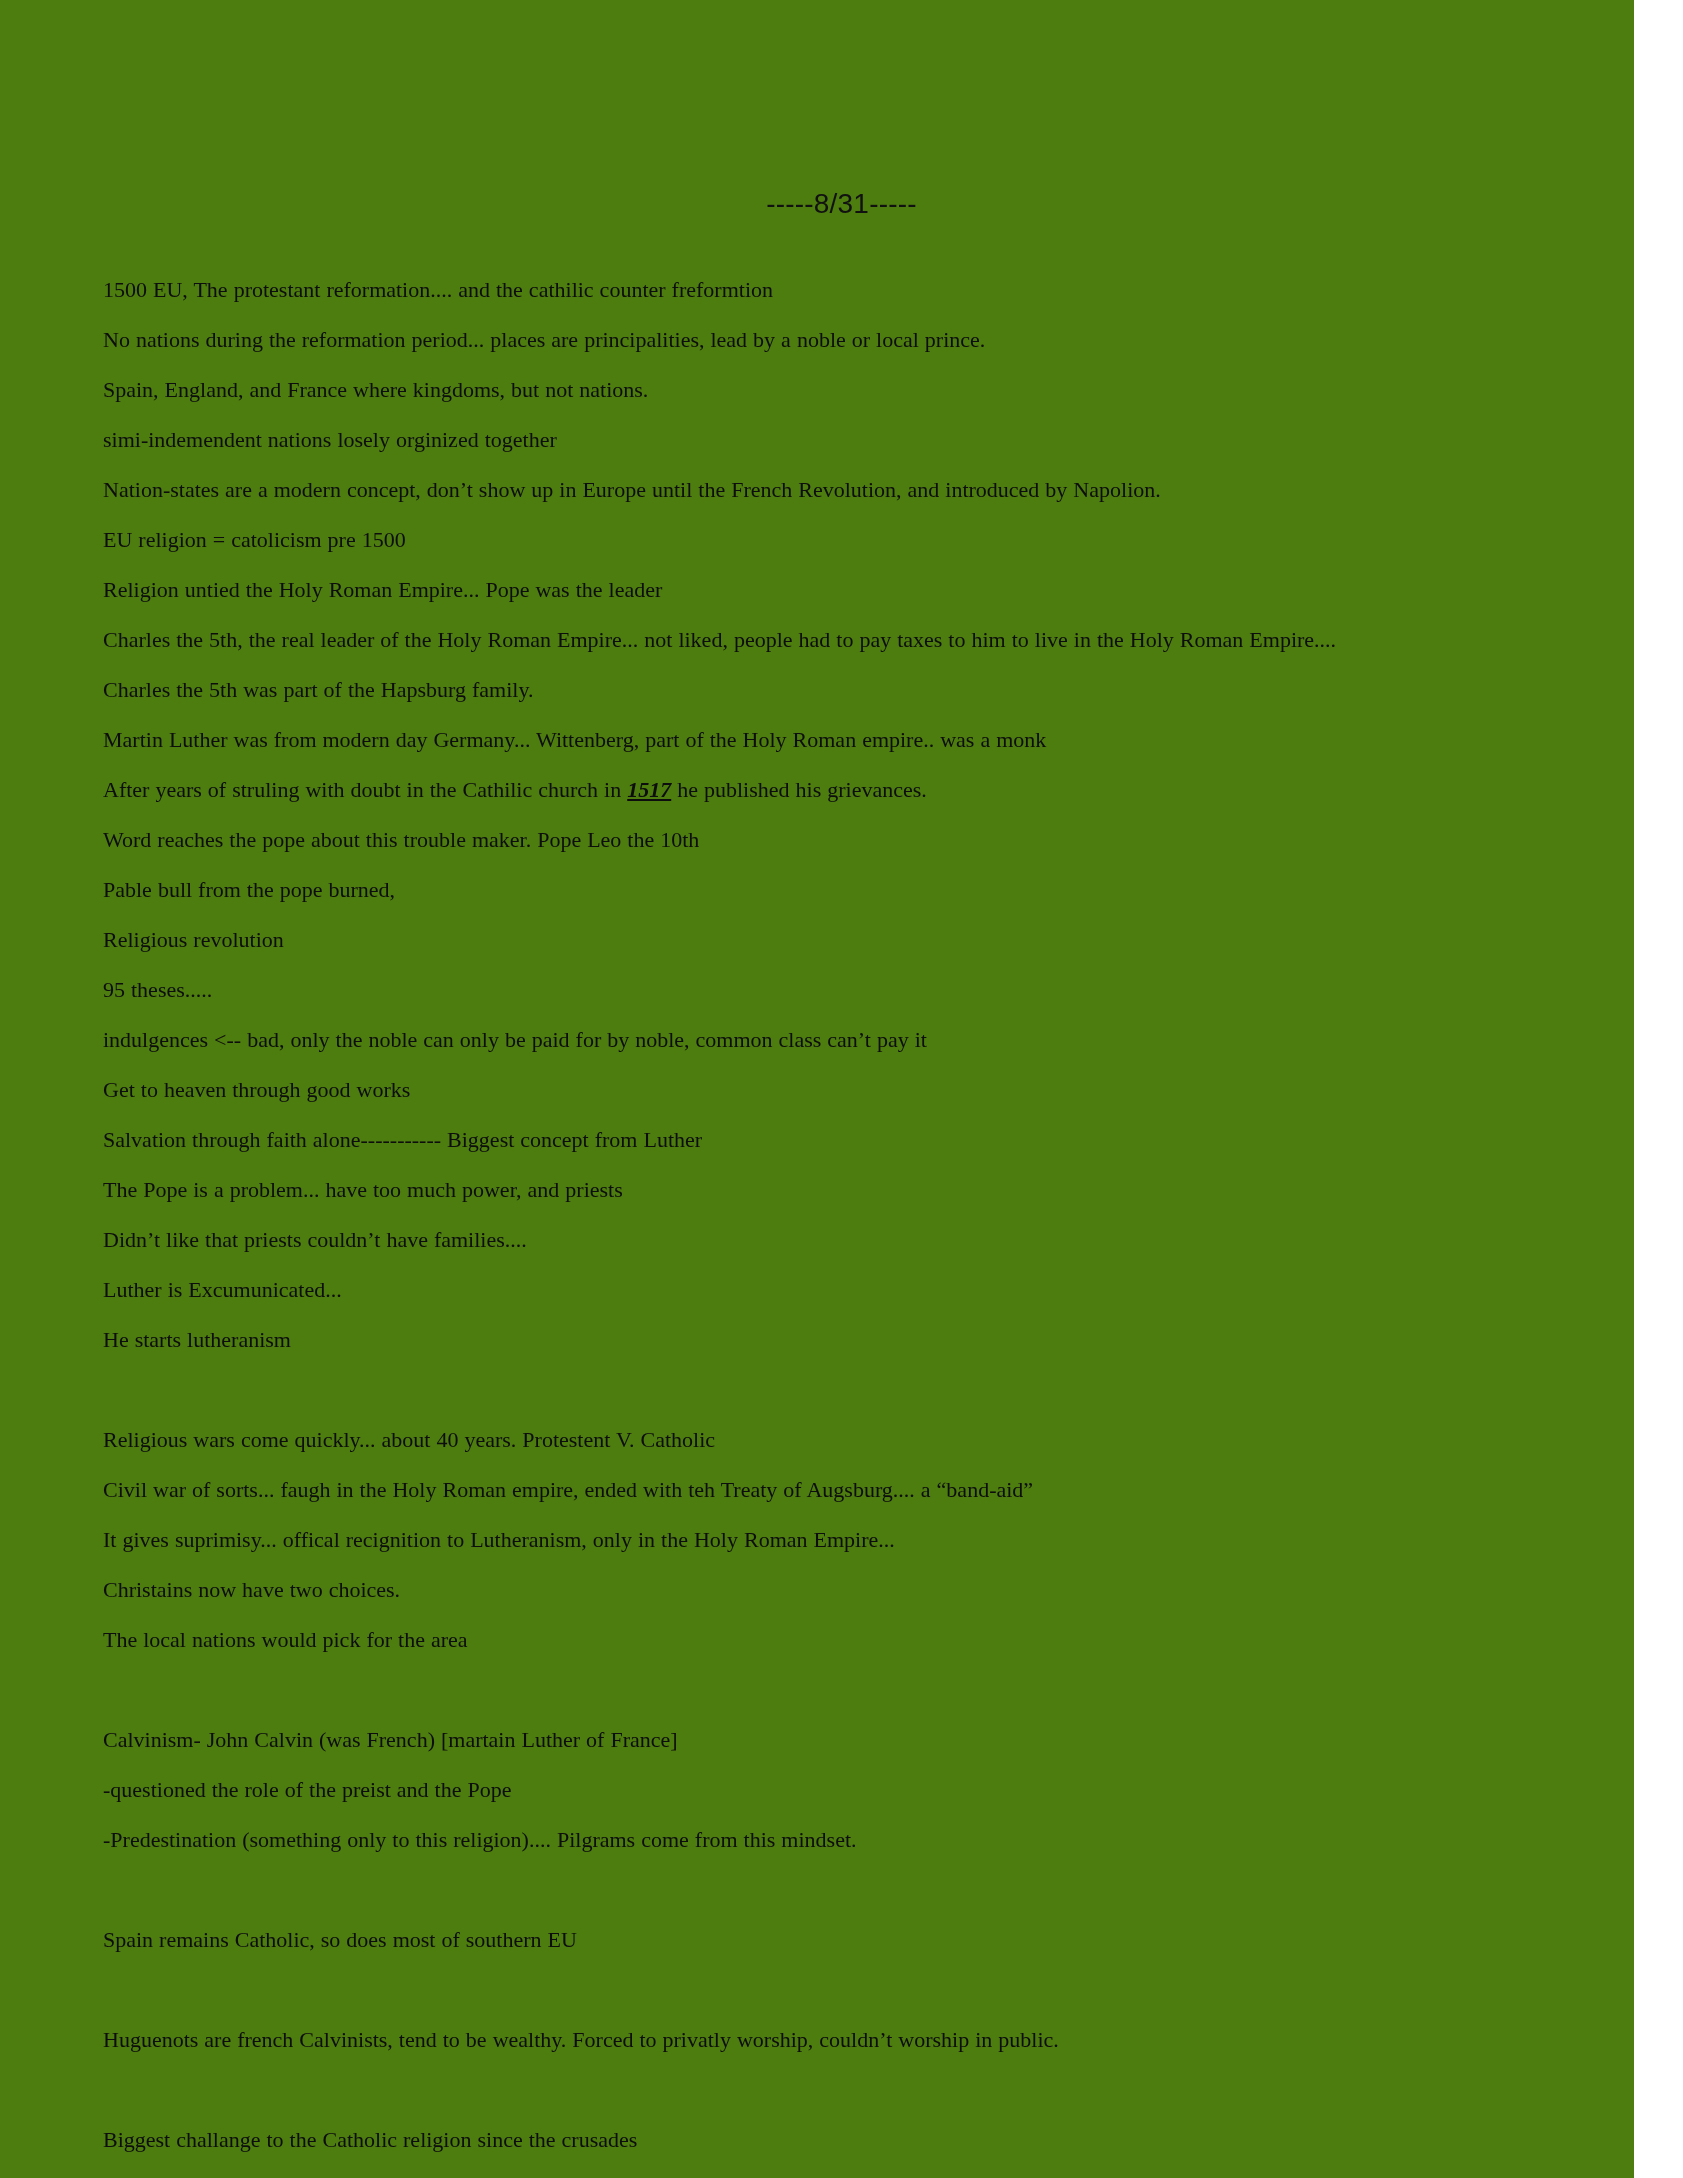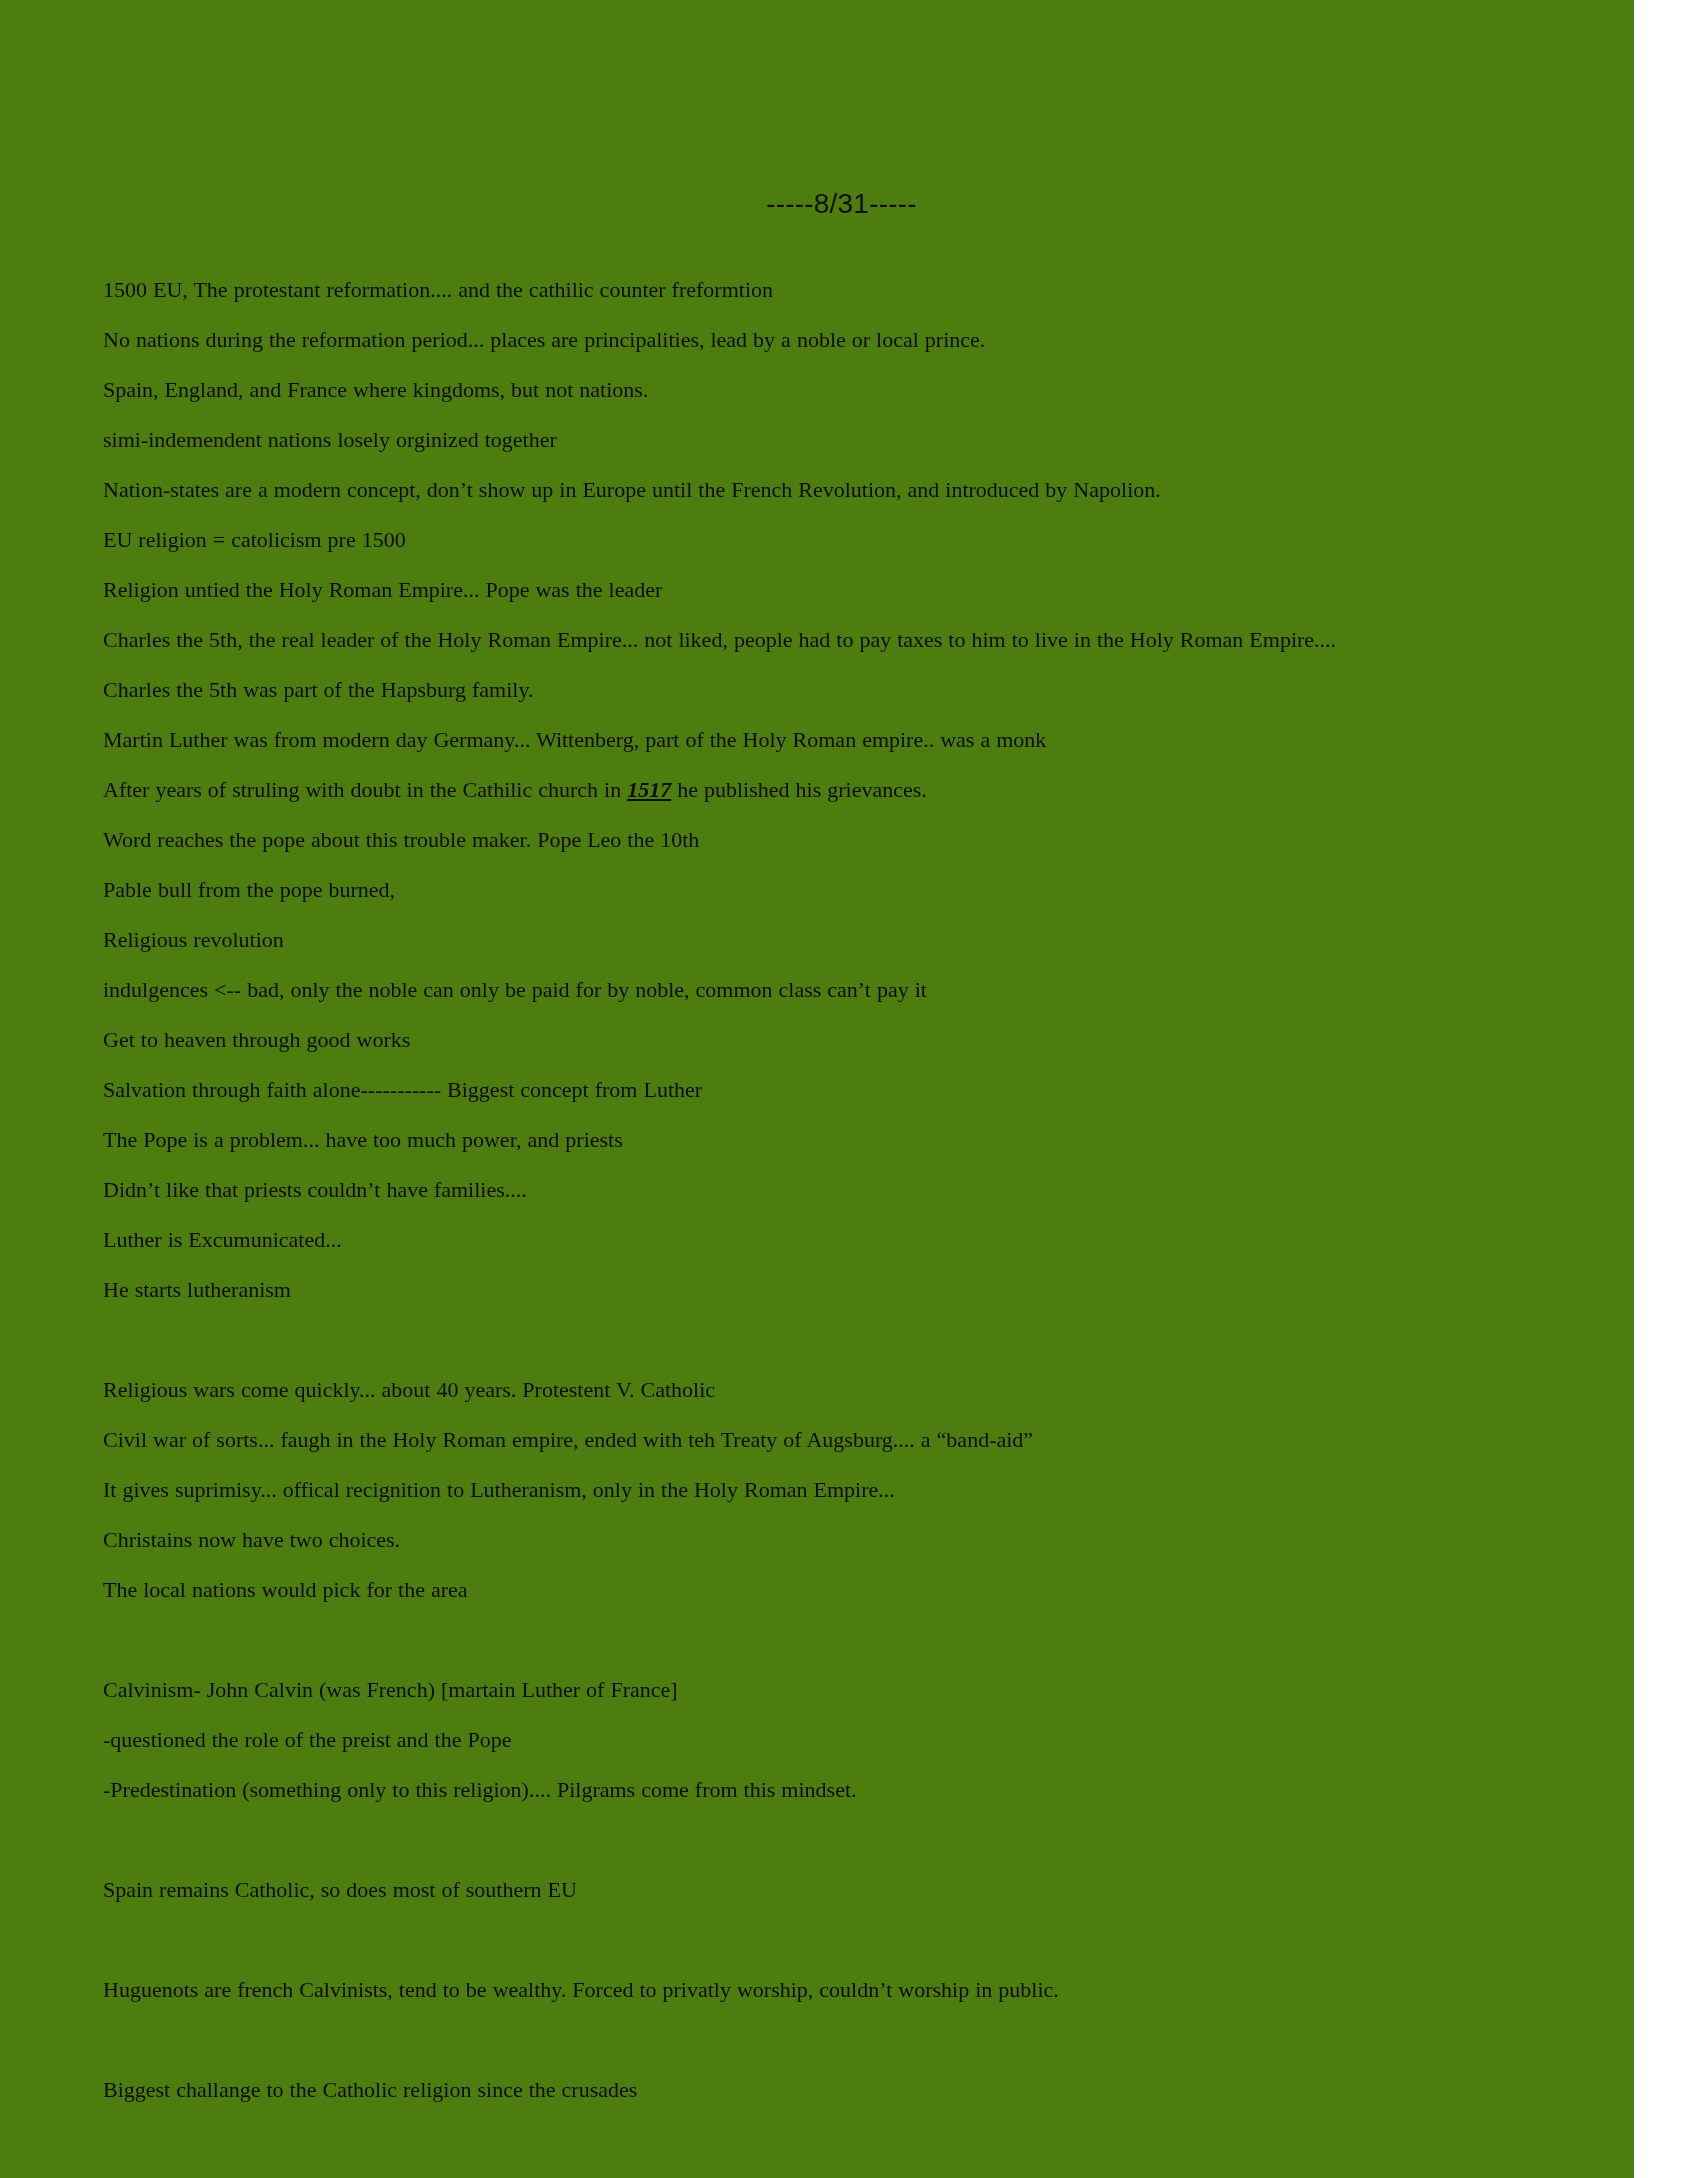--- a/index.html
+++ b/index.html
@@ -78,20 +78,21 @@
       <p class="para">Charles the 5th was part of the Hapsburg family.</p>
       <p class="para">Martin Luther was from modern day Germany... Wittenberg, part of the Holy Roman empire.. was a monk</p>
     </div>
 
     <p class="para"><span>After years of struling with doubt in the Cathilic church in </span><span class="hl-1517">1517</span><span> he published his grievances.</span></p>
 
     <div>
       <p class="para">Word reaches the pope about this trouble maker. Pope Leo the 10th</p>
       <p class="para">Pable bull from the pope burned,</p>
       <p class="para">Religious revolution</p>
+      <p class="para">95 theses.....</p>
       <p class="para">indulgences &lt;-- bad, only the noble can only be paid for by noble, common class can’t pay it</p>
       <p class="para">Get to heaven through good works</p>
       <p class="para">Salvation through faith alone----------- Biggest concept from Luther</p>
       <p class="para">The Pope is a problem... have too much power, and priests</p>
       <p class="para">Didn’t like that priests couldn’t have families....</p>
       <p class="para">Luther is Excumunicated...</p>
       <p class="para">He starts lutheranism</p>
     </div>
 
     <div class="spacer"></div>

